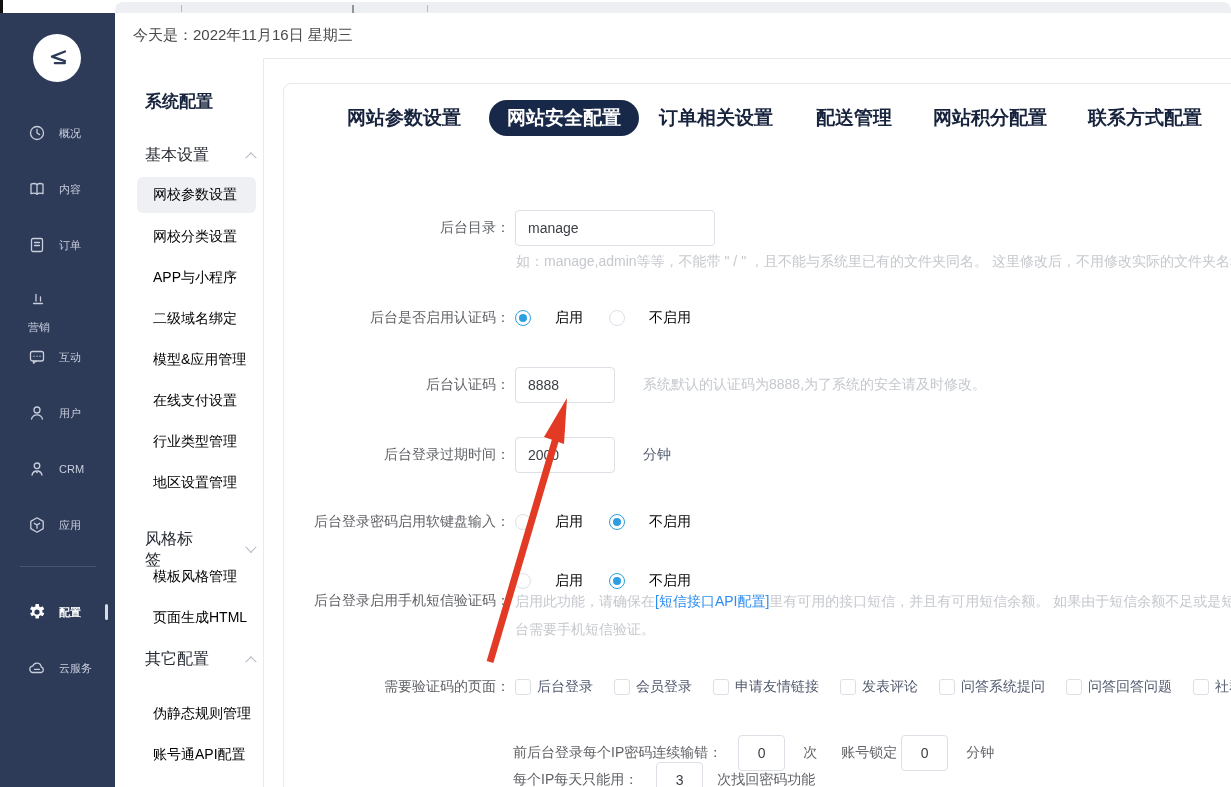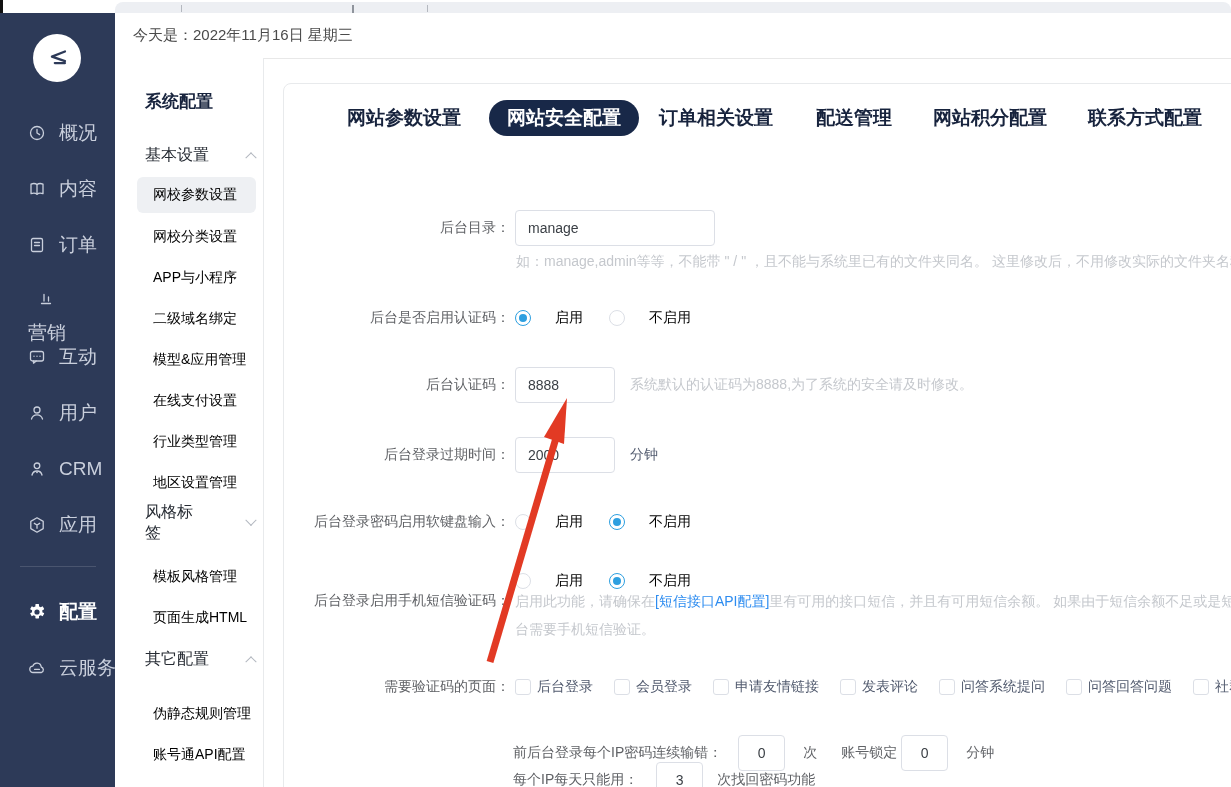--- a/index.html
+++ b/index.html
@@ -10,21 +10,21 @@
   }
   
   .strip{position:absolute;left:0;top:0;width:1231px;height:13px;background:#fff;border-bottom:1px solid #d6d9de;}
   .strip-black{position:absolute;left:0;top:0;width:3px;height:13px;background:#111;}
   .strip-bar{position:absolute;left:115px;top:2px;right:0;height:12px;background:#edeff3;border-radius:8px 8px 0 0;}
   .strip-mark{position:absolute;top:3px;width:1px;height:7px;background:#b4b8bf;}
   .strip-mark.m2{width:2px;height:9px;background:#8f949c;}
   
   .sidebar{position:absolute;left:0;top:13px;width:115px;bottom:0;background:#2d3a58;}
   .logo{position:absolute;left:33px;top:21px;width:48px;height:48px;border-radius:50%;background:#fff;display:flex;align-items:center;justify-content:center;}
-  .side-item{position:absolute;left:28px;height:24px;display:flex;align-items:center;gap:13px;color:#c9cfdc;font-size:19px;cursor:pointer;white-space:nowrap;}
+  .side-item{position:absolute;left:28px;height:24px;display:flex;align-items:center;gap:13px;color:#c9cfdc;font-size:11px;cursor:pointer;white-space:nowrap;}
   .side-item svg{flex:none;}
   .side-item.active{color:#ffffff;font-weight:bold;}
   .side-divider{position:absolute;left:20px;width:76px;height:1px;background:rgba(255,255,255,0.14);}
   .side-indicator{width:3px;height:16px;background:#d6dbe4;border-radius:2px;margin-left:11px;}
   
   .topbar{position:absolute;left:115px;top:13px;right:0;height:45px;background:#fff;border-bottom:1px solid #e8e8e8;display:flex;align-items:center;}
   .topbar-date{margin-left:18px;font-size:15px;color:#4a4a4a;}
   
   .submenu{position:absolute;left:115px;top:58px;width:148px;bottom:0;background:#fff;border-right:1px solid #e8eaec;text-decoration:underline;}
   .submenu-title{position:absolute;left:30px;top:32px;font-size:17px;font-weight:bold;color:#17233d;}
@@ -51,21 +51,21 @@
   .hint a{color:#2d8cf0;text-decoration:none;}
   .radio{width:16px;height:16px;border-radius:50%;border:1px solid #dcdfe6;background:#fff;box-sizing:border-box;display:inline-flex;align-items:center;justify-content:center;flex:none;cursor:pointer;}
   .radio.sel{border-color:#2d9fe0;}
   .radio.sel::after{content:"";width:8px;height:8px;border-radius:50%;background:#2d9fe0;}
   .rlabel{margin-left:24px;color:#000000;}
   .rgroup{display:flex;align-items:center;}
   .ritem{display:flex;align-items:center;margin-right:26px;}
   .cbox{width:16px;height:16px;border-radius:3px;border:1px solid #dcdfe6;background:#fff;box-sizing:border-box;flex:none;cursor:pointer;}
   .citem{display:flex;align-items:center;margin-right:21px;}
   .clabel{margin-left:6px;color:#515a6e;}
-  .suffix{margin-left:15px;color:#515a6e;}
+  .suffix{margin-left:28px;color:#515a6e;}
   
   .arrow-overlay{position:absolute;left:0;top:0;width:1231px;height:787px;pointer-events:none;z-index:50;}
 </style>
 </head>
 <body>
 
 <div class="strip">
   <div class="strip-black"></div>
   <div class="strip-bar">
     <div class="strip-mark" style="left:66px;"></div>
@@ -190,21 +190,21 @@
   <div class="submenu-item" style="top:333px;">
       <span>在线支付设置</span>
     </div>
   <div class="submenu-item" style="top:374px;">
       <span>行业类型管理</span>
     </div>
   <div class="submenu-item" style="top:415px;">
       <span>地区设置管理</span>
     </div>
 
-  <div class="submenu-group" style="top:455px;gap:40px;">
+  <div class="submenu-group" style="top:482px;gap:40px;">
     <span>风格标签</span>
     <span class="chev down"></span>
   </div>
   <div class="submenu-item" style="top:509px;">
       <span>模板风格管理</span>
     </div>
   <div class="submenu-item" style="top:550px;">
       <span>页面生成HTML</span>
     </div>
 

